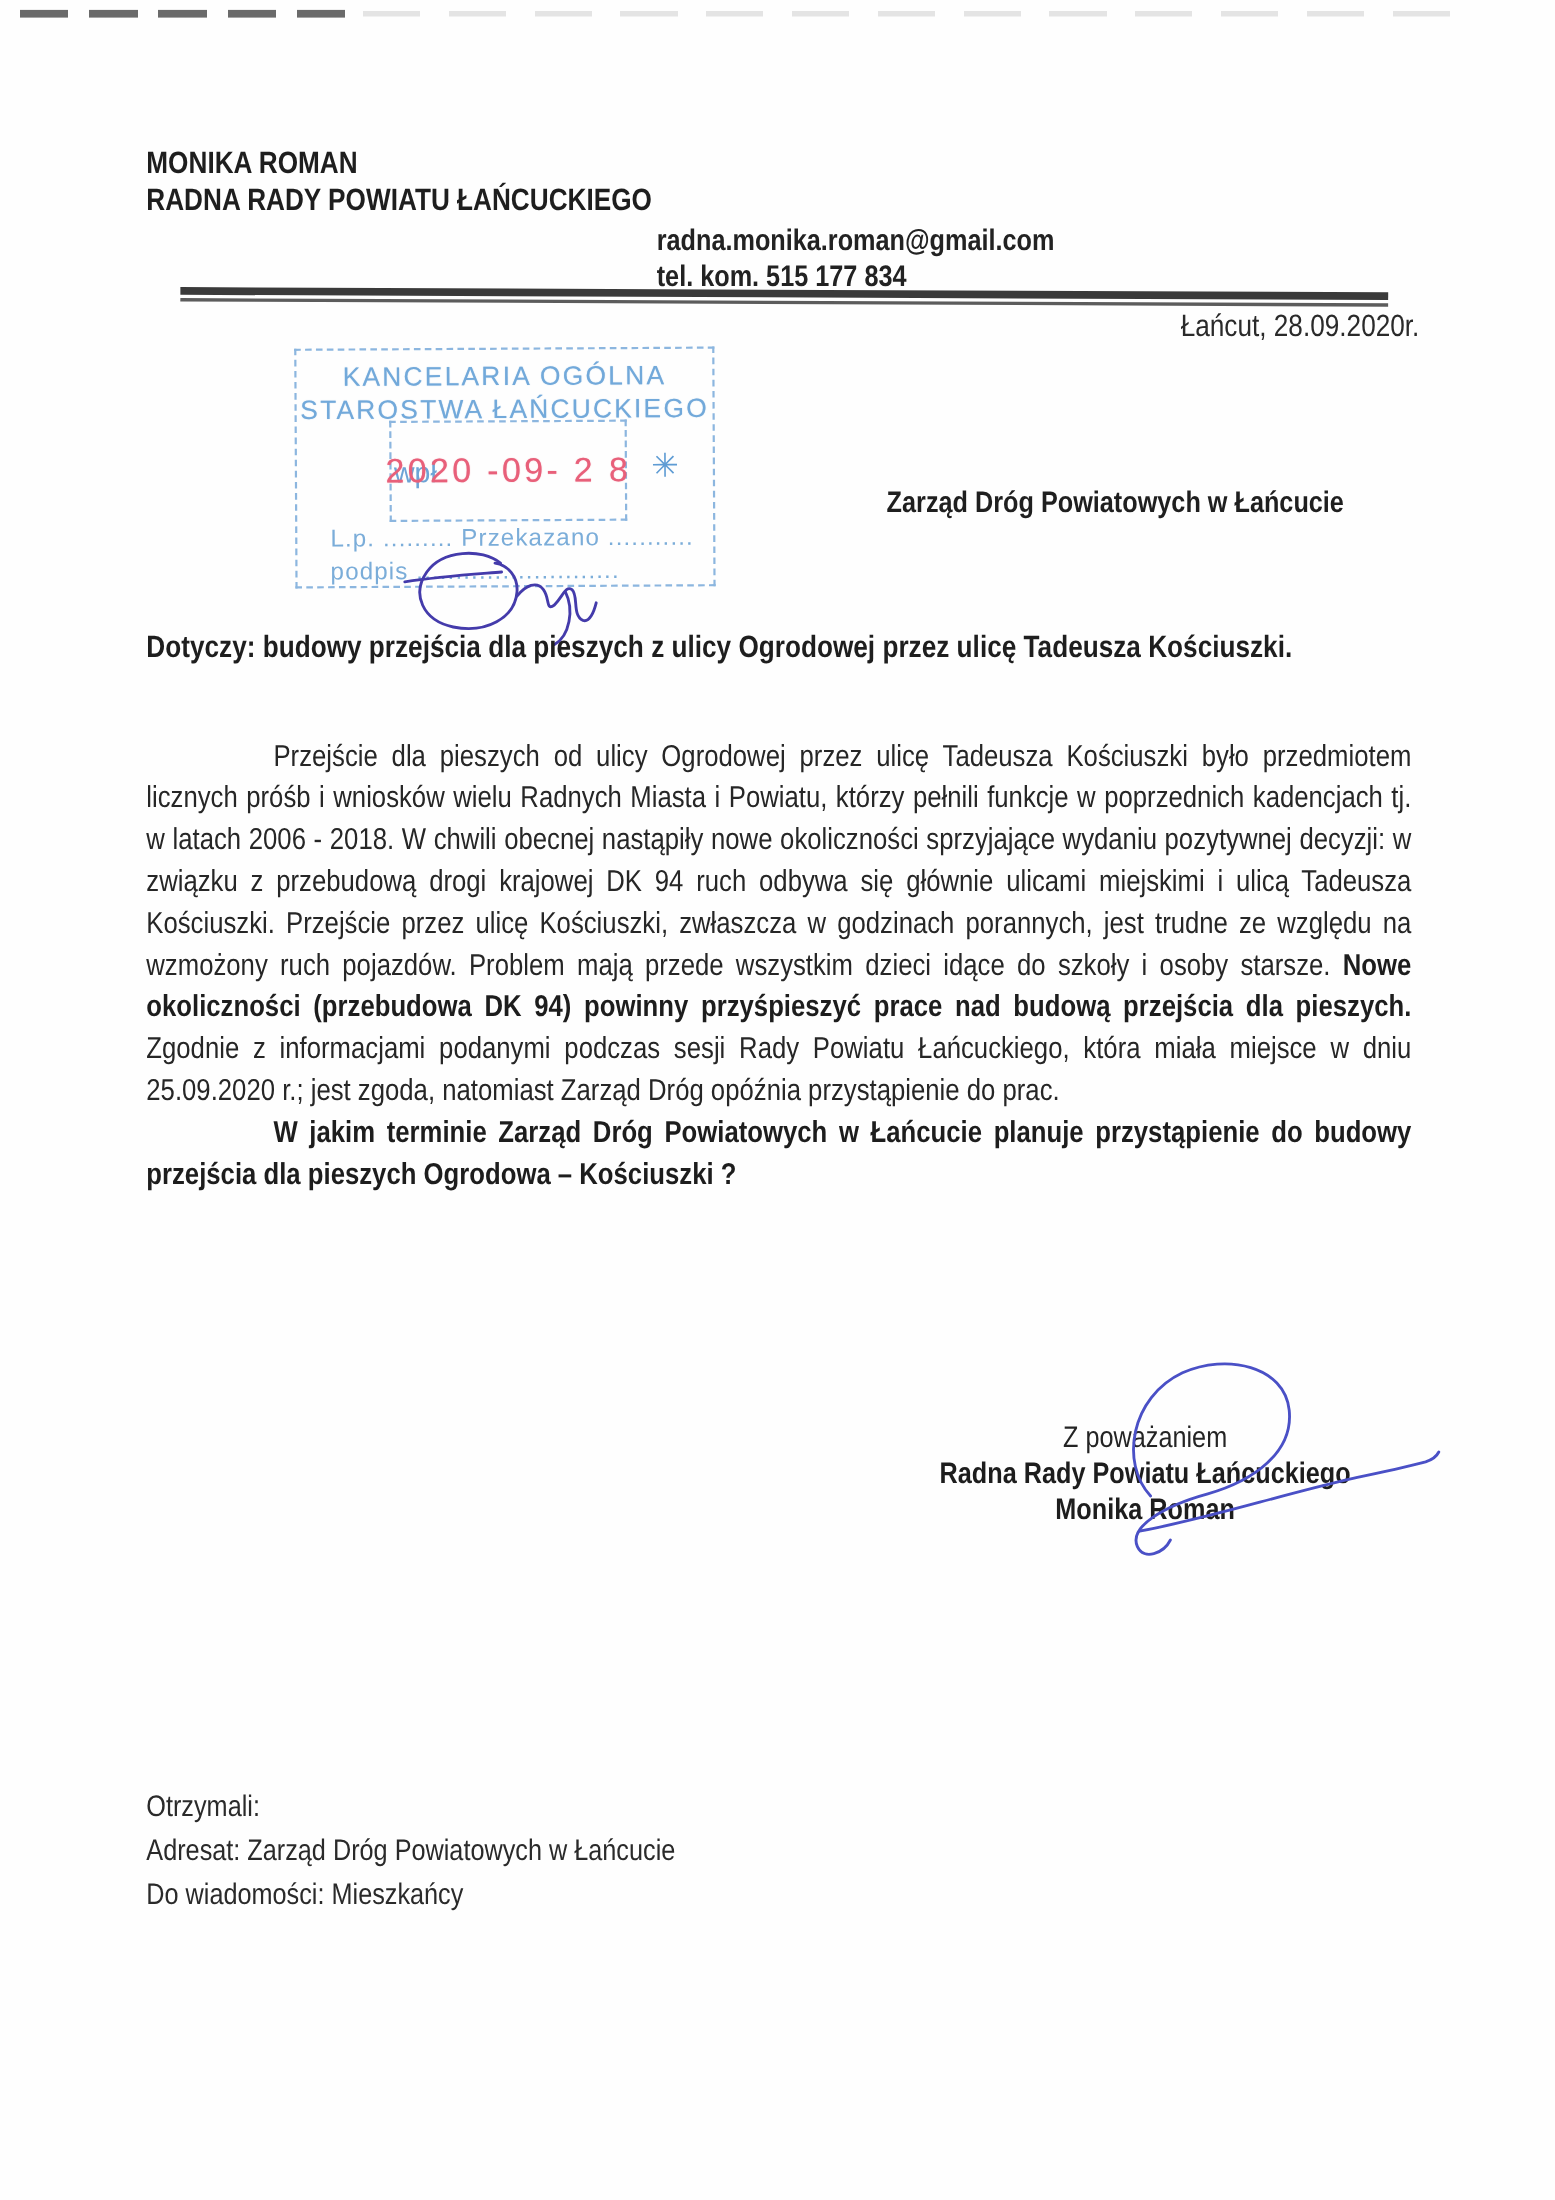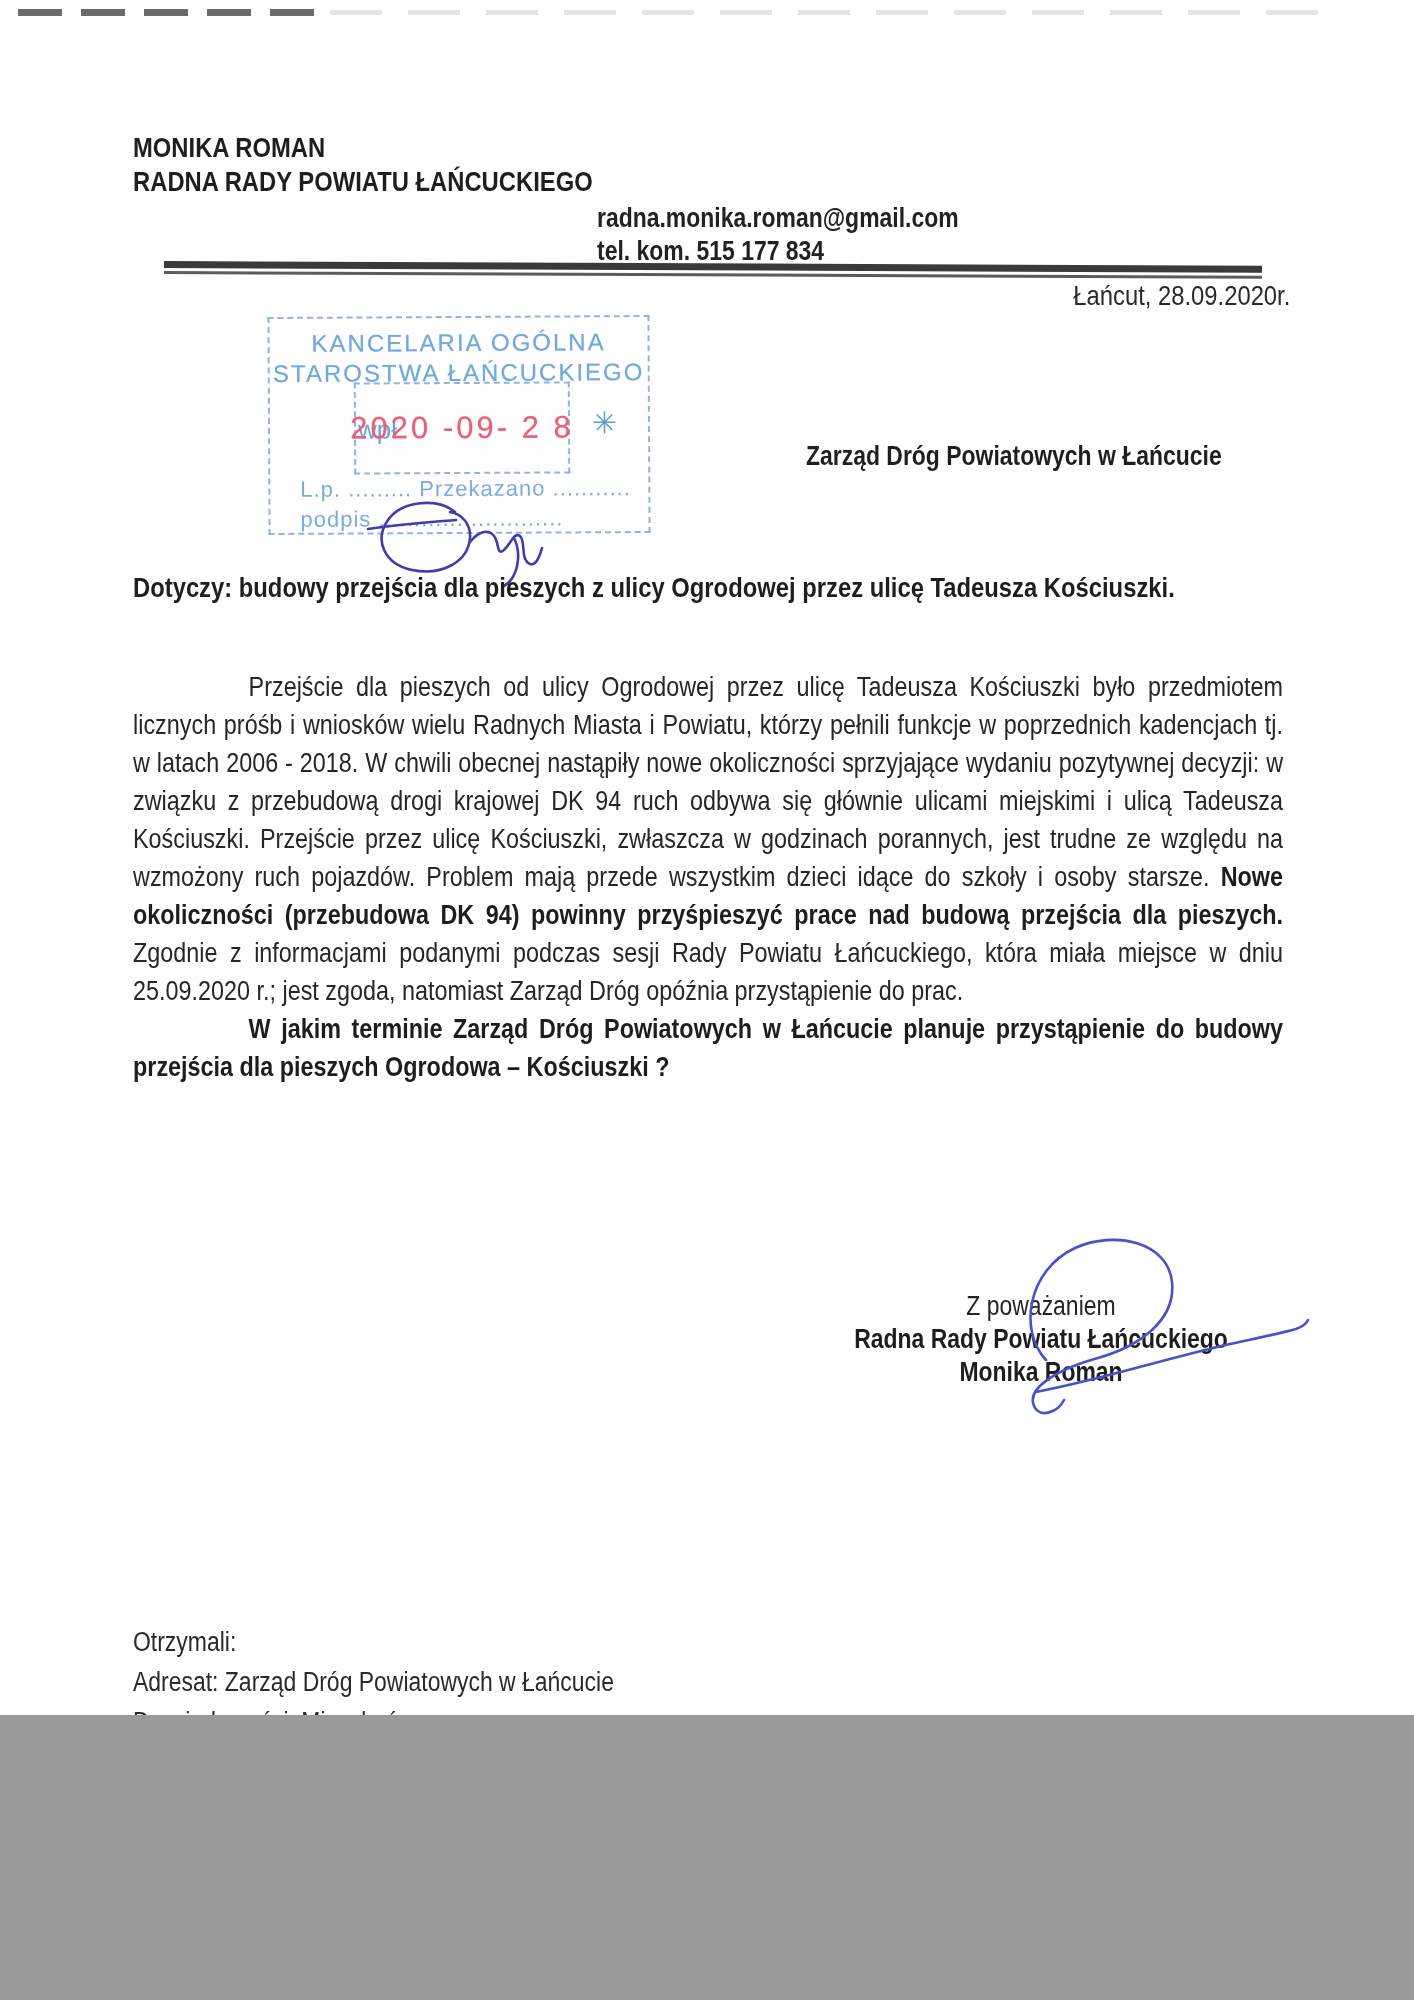--- a/index.html
+++ b/index.html
@@ -1,18 +1,18 @@
 <!DOCTYPE html>
 <html><head>
 <meta charset="utf-8">
 <style>
   html,body{margin:0;padding:0;background:#9a9a9a;}
   .page{
     position:relative;
-    width:1414px;height:1715px;
+    width:1414px;height:2000px;
     margin:0 auto;
     background:#fefefe;
     font-family:"Liberation Sans", sans-serif;
     color:#242424;
     overflow:hidden;
   }
   .condL{transform:scaleX(0.85);transform-origin:0 0;}
   .condR{transform:scaleX(0.85);transform-origin:100% 0;}
   .condC{transform:scaleX(0.85);transform-origin:50% 0;}
 

